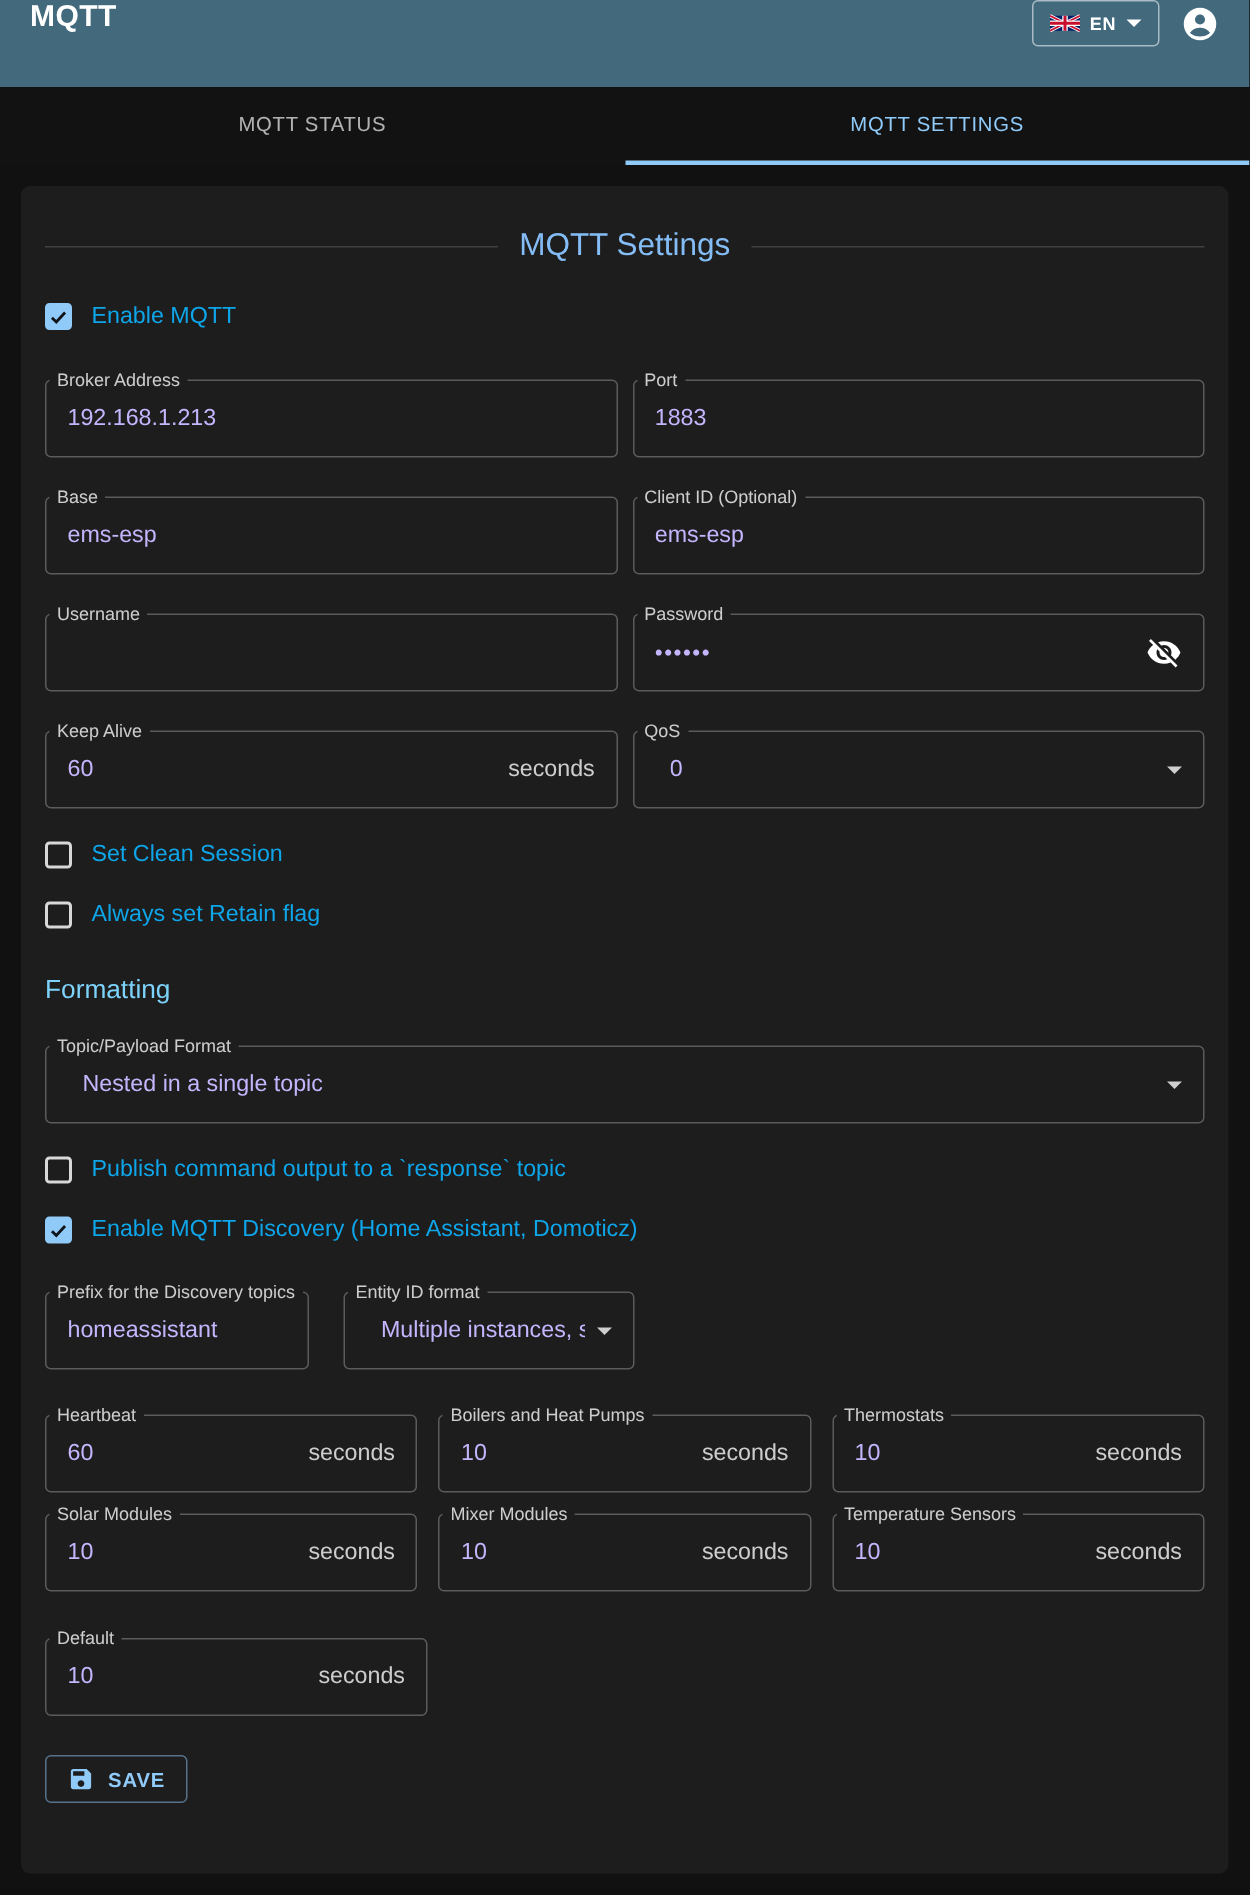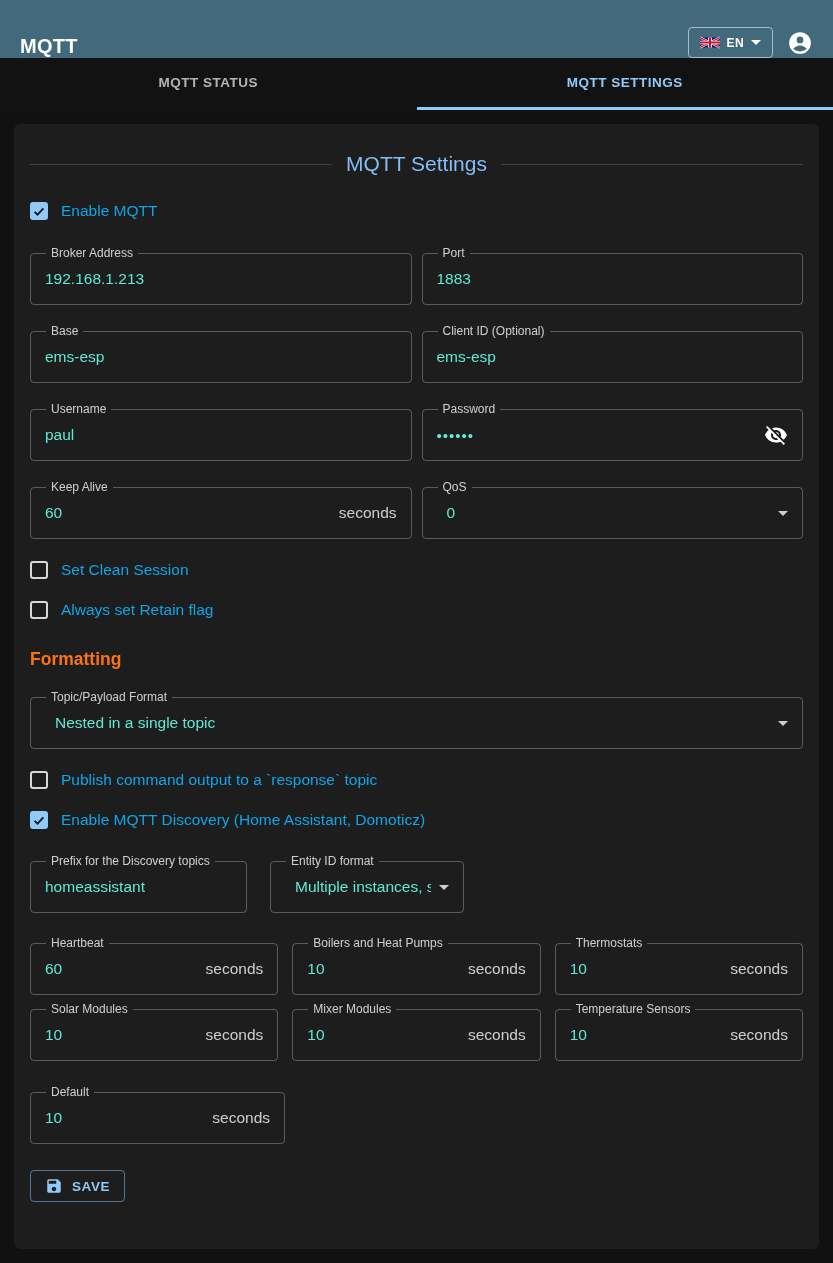--- a/index.html
+++ b/index.html
@@ -1,35 +1,35 @@
 <!DOCTYPE html>
 <html><head>
 <meta charset="utf-8">
 <style>
   * { margin:0; padding:0; box-sizing:border-box; }
   html,body { width:833px; background:#111111; font-family:"Liberation Sans", sans-serif; }
   body { min-height:1263px; }
 
   
-  .appbar { height:58px; background:#42697c; display:flex; align-items:flex-end; padding:0 20px; }
+  .appbar { height:58px; background:#42697c; display:flex; align-items:flex-start; padding:0 20px; }
   .app-title { color:#ffffff; font-size:20px; font-weight:700; letter-spacing:.3px; }
   .appbar-right { margin-left:auto; display:flex; align-items:center; gap:14px;padding-left:13px; }
   .lang-btn { display:flex; align-items:center; gap:7px; height:31px; padding:0 11px;
               border:1px solid rgba(255,255,255,.55); border-radius:4px; background:transparent;
               color:#fff; cursor:pointer; }
   .lang-btn .flag { width:20px; height:13px; display:block; }
   .lang-label { font-size:12px; font-weight:700; letter-spacing:.4px; color:#fff; }
   .caret-down { width:0; height:0; border-left:5px solid transparent; border-right:5px solid transparent;
                 border-top:5px solid #ffffff; }
   .avatar { width:26px; height:26px; cursor:pointer; }
 
   
   .tabbar { height:52px; background:#121212; display:flex; }
   .tab { flex:1; display:flex; align-items:center; justify-content:center; cursor:pointer;
-         font-size:13.5px; font-weight:700; letter-spacing:.5px; text-transform:uppercase;
+         font-size:13.5px; font-weight:400; letter-spacing:.5px; text-transform:uppercase;
          color:rgba(255,255,255,.68); border-bottom:3px solid transparent; }
   .tab.active { color:#90caf9; border-bottom-color:#90caf9; }
 
   
   .card { margin:14px 14px 0 14px; background:#1d1d1d; border-radius:6px;
           padding:16px 16px 14px 16px; min-height:1125px; }
 
   .title-row { display:flex; align-items:center; gap:14px; margin:12px 0 6px; }
   .title-row .line { flex:1; height:1px; background:rgba(255,255,255,.16); }
   .page-title { color:#84bcf5; font-size:21px; font-weight:400; }
@@ -41,33 +41,33 @@
   .cb-box.checked { background:#90caf9; border-color:#90caf9; }
   .cb-box svg { width:15px; height:15px; display:none; }
   .cb-box.checked svg { display:block; }
   .cb-label { color:#0ea5e9; font-size:15.5px; }
 
   
   .grid2 { display:grid; grid-template-columns:1fr 1fr; column-gap:10px; row-gap:26px; margin-top:33px; }
   .grid3 { display:grid; grid-template-columns:1fr 1fr 1fr; column-gap:10px; row-gap:31px; margin-top:30px;gap:14px; }
   .field { position:relative; height:52px; border:1px solid rgba(255,255,255,.28); border-radius:4px;
            display:flex; align-items:center; padding:0 14px; cursor:text; background:transparent; }
-  .field-label { position:absolute; top:-8px; left:15px; padding:0 5px; background:#1d1d1d;
+  .field-label { position:absolute; top:-8px; left:2px; padding:0 5px; background:#1d1d1d;
                  font-size:12px; color:rgba(255,255,255,.78); white-space:nowrap; }
-  .field-value { color:#5eead4; font-size:15.5px; flex:1; white-space:nowrap; overflow:hidden; }
+  .field-value { color:#c4b5fd; font-size:15.5px; flex:1; white-space:nowrap; overflow:hidden; }
   .adornment { color:rgba(255,255,255,.78); font-size:15.5px; margin-left:8px; }
   .select { cursor:pointer;padding-left:24px; }
   .select .caret-down { border-top-color:#cfcfcf; margin-left:8px; }
   .eye-btn { width:24px; height:24px; cursor:pointer; flex:0 0 auto; }
   .pw-dots { letter-spacing:1px; font-size:15px; }
 
-  .section-heading { color:#f97316; font-size:17.5px; font-weight:700; margin-top:30px; }
+  .section-heading { color:#7dd3fc; font-size:17.5px; font-weight:400; margin-top:30px; }
   .full-field { margin-top:27px; }
   .disc-row { display:flex; gap:23px; margin-top:32px; }
-  .disc-row .f1 { width:217px; }
+  .disc-row .f1 { width:176px; }
   .disc-row .f2 { width:194px; }
   .default-row { margin-top:31px; width:255px; }
 
   
   .save-btn { margin-top:26px; display:inline-flex; align-items:center; gap:9px; height:32px;
               padding:0 14px; background:transparent; border:1px solid rgba(144,202,249,.5);
               border-radius:4px; color:#90caf9; font-size:13.5px; font-weight:700;
               letter-spacing:.6px; cursor:pointer; }
   .save-btn svg { width:18px; height:18px; }
 </style>
@@ -138,21 +138,20 @@
       <span class="field-label">Base</span>
       <span class="field-value">ems-esp</span>
     </div>
     <div class="field">
       <span class="field-label">Client ID (Optional)</span>
       <span class="field-value">ems-esp</span>
     </div>
 
     <div class="field">
       <span class="field-label">Username</span>
-      <span class="field-value">paul</span>
     </div>
     <div class="field">
       <span class="field-label">Password</span>
       <span class="field-value pw-dots">••••••</span>
       <svg class="eye-btn" viewBox="0 0 24 24" fill="#ffffff">
         <path d="M12 7c2.76 0 5 2.24 5 5 0 .65-.13 1.26-.36 1.83l2.92 2.92c1.51-1.26 2.7-2.89 3.43-4.75-1.73-4.39-6-7.5-11-7.5-1.4 0-2.74.25-3.98.7l2.16 2.16C10.74 7.13 11.35 7 12 7zM2 4.27l2.28 2.28.46.46C3.08 8.3 1.78 10.02 1 12c1.73 4.39 6 7.5 11 7.5 1.55 0 3.03-.3 4.38-.84l.42.42L19.73 22 21 20.73 3.27 3 2 4.27zM7.53 9.8l1.55 1.55c-.05.21-.08.43-.08.65 0 1.66 1.34 3 3 3 .22 0 .44-.03.65-.08l1.55 1.55c-.67.33-1.41.53-2.2.53-2.76 0-5-2.24-5-5 0-.79.2-1.53.53-2.2zm4.31-.78l3.15 3.15.02-.16c0-1.66-1.34-3-3-3l-.17.01z"></path>
       </svg>
     </div>
 
     <div class="field">

